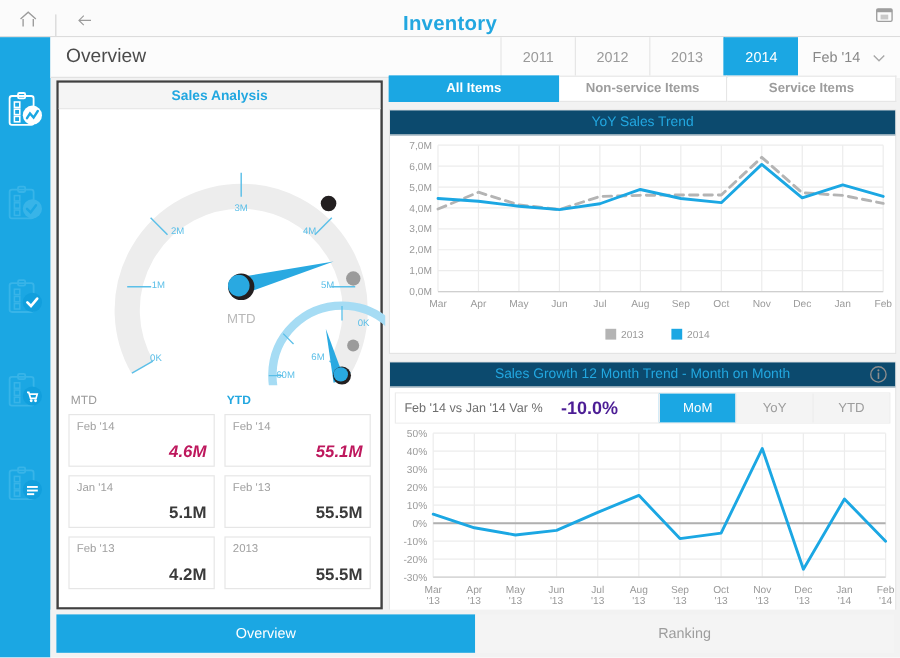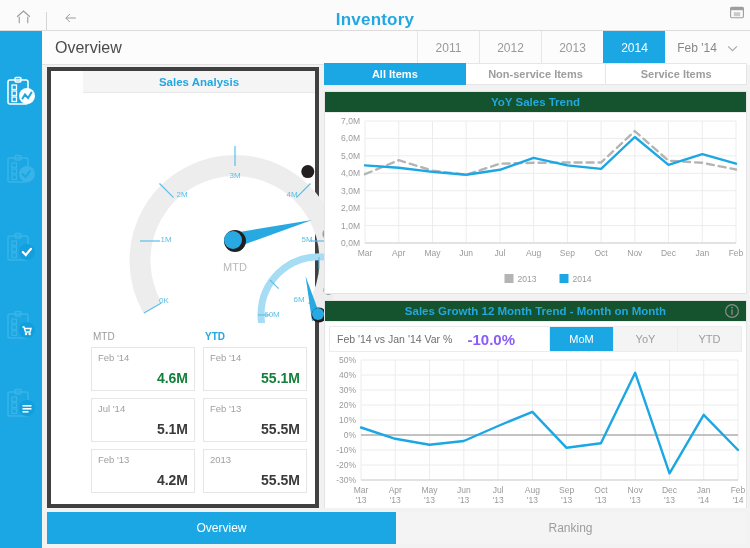--- a/index.html
+++ b/index.html
@@ -50,72 +50,72 @@
   }
   .ybtn.active { background: #1ba7e3; color: #fff; border-left-color: #1ba7e3; }
   .monthsel {
     width: 85px; height: 34px; display: flex; align-items: center; justify-content: center;
     gap: 10px; font-size: 12px; color: #888; background: #fcfcfc;
   }
 
   
   .leftcol {
     position: absolute; left: 47px; top: 67px; width: 272px; height: 441px;
-    background: #ffffff; border: 4px solid #404040; padding-left: 32px;
+    background: #ffffff; border: 2px solid #404040;
   }
   .panel-head {
     height: 22px; background: #f5f5f5; border-bottom: 1px solid #e8e8e8;
     display: flex; align-items: center; justify-content: center;
     font-size: 11.5px; font-weight: bold; color: #22a7e0;
   }
   .gauge-wrap { position: relative; width: 272px; height: 230px; }
 
   .stats { padding: 6px 8px 0 8px; display: flex; gap: 8px; }
   .stat-col { flex: 1; }
   .stat-col-head { font-size: 10px; color: #9b9b9b; padding: 2px 0 5px 2px; }
   .stat-col-head.accent { color: #22a7e0; font-weight: bold; }
   .card {
     border: 1px solid #e6e6e6; background: #fff; height: 44px; margin-bottom: 7px;
     padding: 4px 6px; display: flex; flex-direction: column; justify-content: space-between;
   }
   .card-label { font-size: 9.5px; color: #a0a0a0; }
   .card-value { font-size: 14px; font-weight: bold; text-align: right; color: #3a3a3a; }
-  .card-value.accent { color: #15803d; }
+  .card-value.accent { color: #be185d; font-style: italic; }
 
   
   .rightcol { position: absolute; left: 324px; top: 63px; width: 423px; height: 445px; }
   .seg {
     display: flex; height: 22px; width: 423px;
   }
   .seg-btn {
     flex: 1; display: flex; align-items: center; justify-content: center;
     font-size: 11px; color: #9d9d9d; background: #ffffff; border: 1px solid #e6e6e6;
     border-left: none;
     font-weight: bold;
   }
   .seg-btn:first-child { border-left: 1px solid #e6e6e6; }
   .seg-btn.active { background: #1ba7e3; color: #fff; border-color: #1ba7e3; }
 
   .card-panel {
     background: #fff; border: 1px solid #e4e4e4; margin-top: 6px;
   }
   .cp-head {
-    height: 21px; background: #14532d; border-bottom: 1px solid #ececec;
+    height: 21px; background: #0c4a6e; border-bottom: 1px solid #ececec;
     display: flex; align-items: center; justify-content: center; position: relative;
-    font-size: 11.5px; font-weight: bold; color: #22a7e0;
+    font-size: 11.5px; font-weight: normal; color: #22a7e0;
   }
   .cp-info { position: absolute; right: 6px; top: 2px; }
 
   .varbar {
     display: flex; height: 26px; margin: 4px 4px 0 4px;
     border: 1px solid #ececec;
   }
   .var-left { flex: 1; display: flex; align-items: center; padding-left: 7px; background: #fff; }
   .var-label { font-size: 10.5px; color: #6e6e6e; }
-  .var-value { margin-left: auto; margin-right: 10px; font-size: 15px; font-weight: bold; color: #8b5cf6; }
+  .var-value { margin-left: auto; margin-right: 10px; font-size: 15px; font-weight: bold; color: #4c1d95; }
   .tog {
     width: 64px; display: flex; align-items: center; justify-content: center;
     font-size: 11px; color: #9d9d9d; background: #f4f4f4; border-left: 1px solid #ececec;
   }
   .tog.active { background: #1ba7e3; color: #fff; margin-left: 24px; }
 
   
   .bottom {
     position: absolute; left: 42px; bottom: 0; width: 708px; height: 40px;
     background: #f2f2f2; display: flex; align-items: center; padding: 4px 5px;
@@ -321,21 +321,21 @@
     </div>
 
     <div class="stats">
       <div class="stat-col">
         <div class="stat-col-head">MTD</div>
         <div class="card">
           <div class="card-label">Feb '14</div>
           <div class="card-value accent">4.6M</div>
         </div>
         <div class="card">
-          <div class="card-label">Jul '14</div>
+          <div class="card-label">Jan '14</div>
           <div class="card-value">5.1M</div>
         </div>
         <div class="card">
           <div class="card-label">Feb '13</div>
           <div class="card-value">4.2M</div>
         </div>
       </div>
       <div class="stat-col">
         <div class="stat-col-head accent">YTD</div>
         <div class="card">

